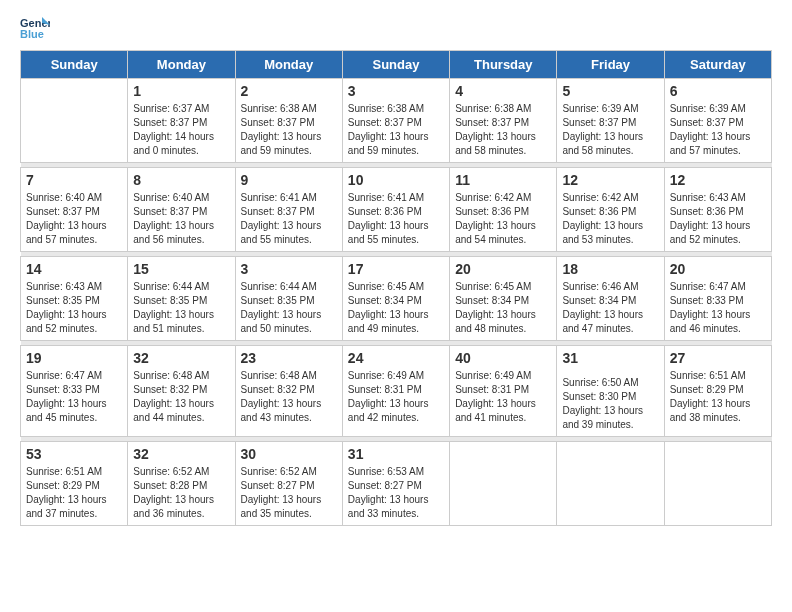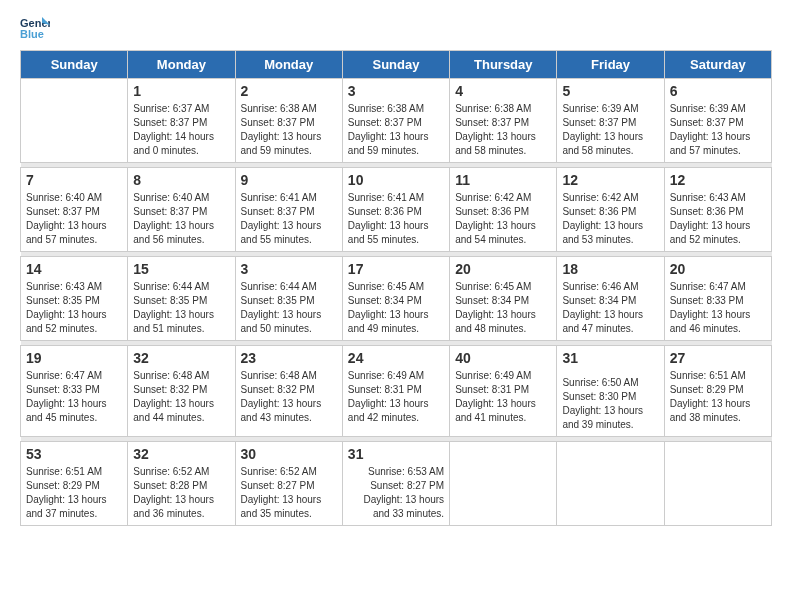--- a/index.html
+++ b/index.html
@@ -309,21 +309,21 @@
           </td>
           <td>
             <span class="day-num">30</span>
             <div class="day-info" style="white-space: pre-line;">Sunrise: 6:52 AM
 Sunset: 8:27 PM
 Daylight: 13 hours
 and 35 minutes.</div>
           </td>
           <td>
             <span class="day-num">31</span>
-            <div class="day-info" style="white-space: pre-line; text-align: right;">Sunrise: 6:53 AM
+            <div class="day-info" style="white-space: pre-line;">Sunrise: 6:53 AM
 Sunset: 8:27 PM
 Daylight: 13 hours
 and 33 minutes.</div>
           </td>
           <td class="empty"></td>
           <td class="empty"></td>
           <td class="empty"></td>
         </tr>
       </tbody>
   </table>

